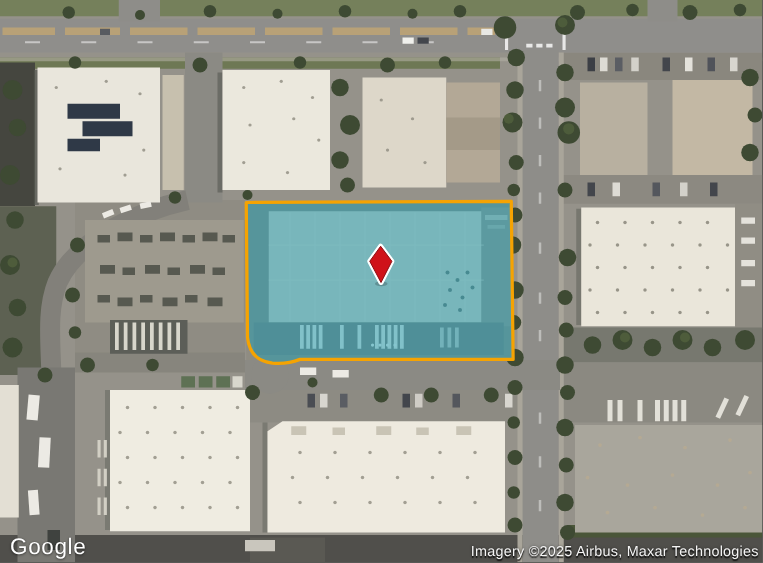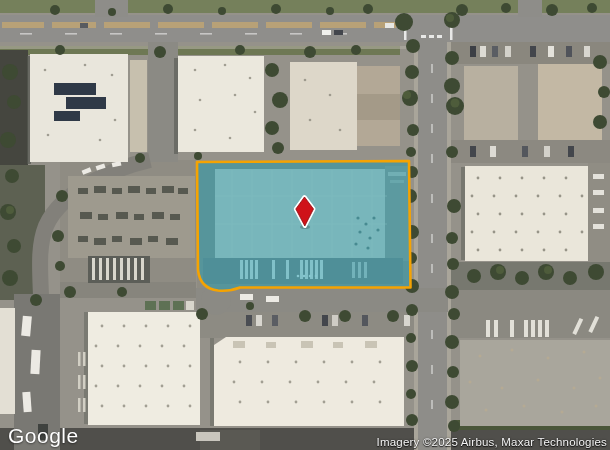--- a/index.html
+++ b/index.html
@@ -4,21 +4,21 @@
 <style>
   html,body{margin:0;padding:0;background:#222;}
   .viewport{
     position:relative;width:610px;height:450px;overflow:hidden;
     font-family:"Liberation Sans",sans-serif;
     background:#95928a;
   }
   .viewport svg{position:absolute;left:0;top:0;display:block;}
   .watermark{
     position:absolute;left:8px;bottom:2px;
-    color:#ffffff;font-size:21px;font-weight:500;letter-spacing:.5px;
+    color:#ffffff;font-size:18px;font-weight:500;letter-spacing:.5px;
     text-shadow:0 1px 2px rgba(0,0,0,.45),0 0 1px rgba(0,0,0,.35);
     cursor:pointer;user-select:none;
   }
   .attribution{
     position:absolute;right:3px;bottom:2px;
     color:#f5f5f5;font-size:11.5px;letter-spacing:.2px;
     text-shadow:0 1px 1px rgba(0,0,0,.85),0 0 2px rgba(0,0,0,.6);
     user-select:none;
     padding-left:48px;
   }

